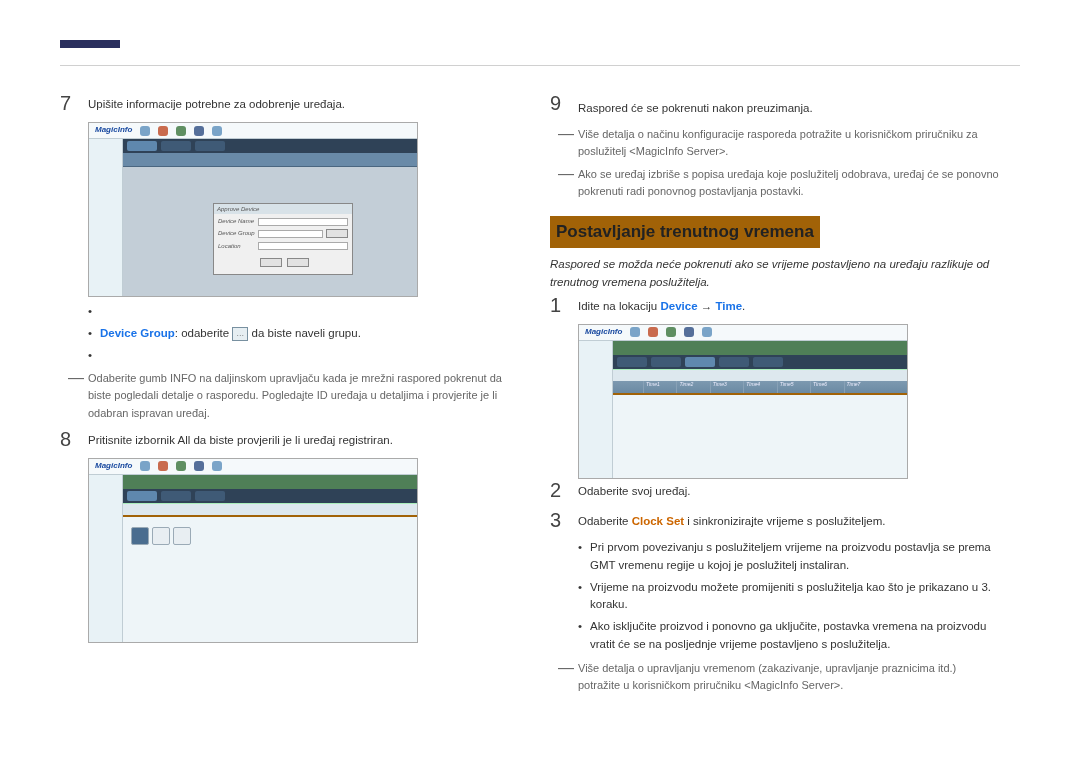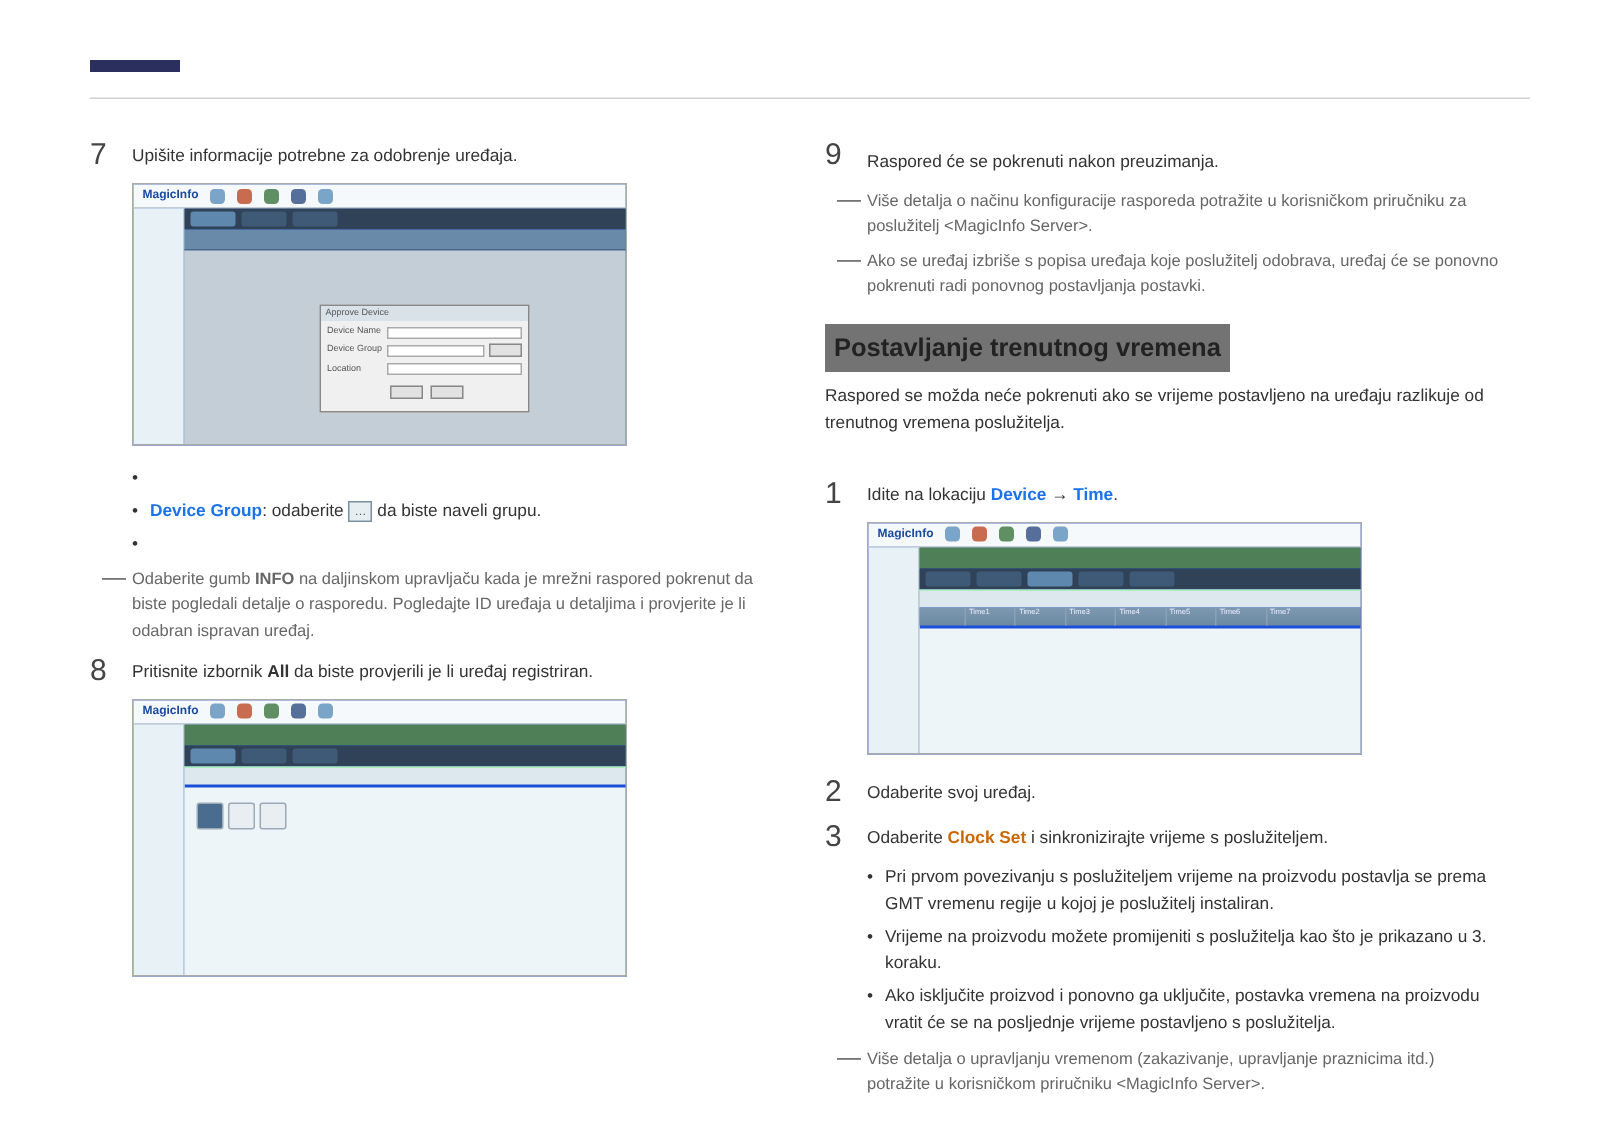--- a/index.html
+++ b/index.html
@@ -42,52 +42,53 @@
     width: 28px;
     flex-shrink: 0;
     line-height: 1.1;
   }
   .step-body { padding-top: 4px; flex: 1; }
   .bullet-list { margin: 6px 0 6px 28px; }
   .bullet { display: flex; margin-bottom: 4px; }
   .bullet .dot { width: 12px; flex-shrink: 0; }
   .blue { color: #1a73e8; font-weight: bold; }
   .orange { color: #cc6600; font-weight: bold; }
-  .bold { font-weight: bold; }
+  .bold { font-weight: normal; }
   .dash-note { display: flex; margin: 6px 0 6px 8px; color: #666; font-size: 11px; }
   .dash-note .dash { width: 20px; flex-shrink: 0; font-size: 16px; line-height: 1; }
   .heading {
     font-size: 17px;
     font-weight: bold;
     color: #222;
-    background: #737373;
+    background: #a16207;
     display: inline-block;
     padding: 3px 6px;
     margin-bottom: 8px;
   }
-  .intro { margin-bottom: 26px; }
+  .intro { margin-bottom: 2px; font-style: italic; }
   .btn-icon {
     display: inline-block;
     width: 16px; height: 14px;
     background: #e6eef2;
     border: 1px solid #7890a0;
     vertical-align: middle;
     font-size: 8px;
     text-align: center;
     line-height: 12px;
     color: #555;
   }
   
   .shot {
-    margin: 8px 0 14px 28px;
+    margin: 8px 0 0 28px;
     border: 1px solid #aaa;
-    background: #1d4ed8;
+    background: #a16207;
     position: relative;
     font-size: 7px;
     color: #555;
+    font-style: italic;
   }
   .shot-sm { width: 330px; height: 175px; }
   .shot-lg { width: 330px; height: 185px; }
   .shot-topbar {
     height: 16px; background: #f5f9fb; border-bottom: 1px solid #c0cdd4;
     display: flex; align-items: center; gap: 8px; padding: 0 6px;
   }
   .logo { font-weight: bold; color: #1a4aa0; font-size: 8px; }
   .ic { width: 10px; height: 10px; border-radius: 3px; background: #7aa4c8; display:inline-block;}
   .ic.b { background:#c96b4e;}

